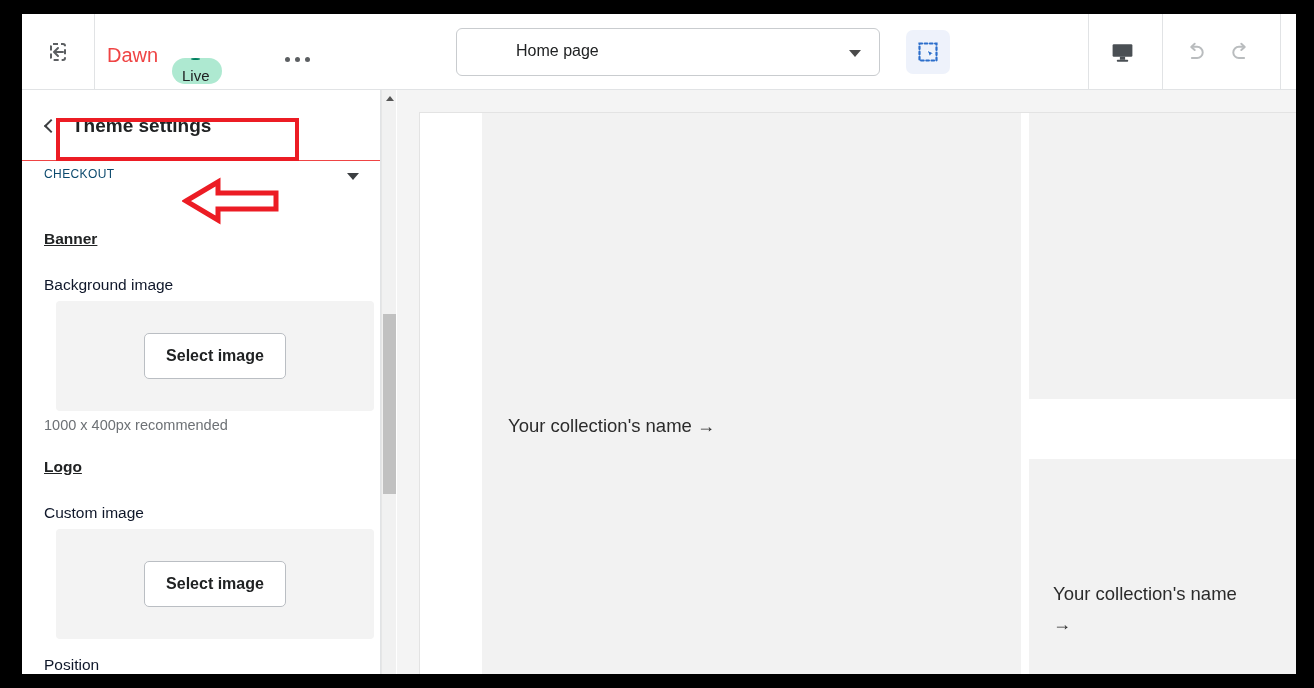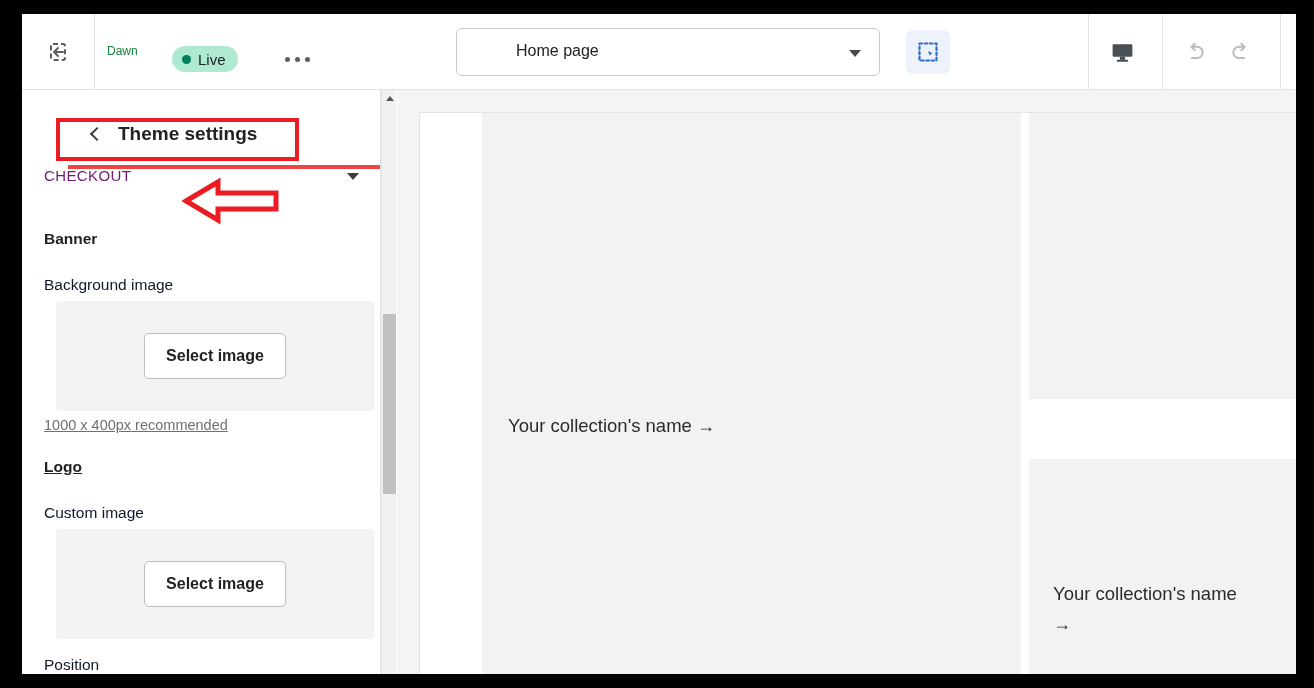--- a/index.html
+++ b/index.html
@@ -33,28 +33,28 @@
   }
   #exit-btn {
     position: absolute; left: 14px; top: 17px;
     width: 44px; height: 42px;
     display: flex; align-items: center; justify-content: center;
     border-radius: 6px; cursor: pointer; background: transparent;
     border: none;
   }
   #theme-name {
     position: absolute; left: 85px; top: 30px;
-    font-size: 12px; color: #15803d; white-space: nowrap;
+    font-size: 20px; color: #ef4444; white-space: nowrap;
   }
   #live-badge {
-    position: absolute; left: 150px; top: 32px;
+    position: absolute; left: 150px; top: 44px;
     height: 26px; padding: 0 12px 0 10px;
     background: #aee9d1; border-radius: 13px;
     display: flex; align-items: center; gap: 7px;
-    font-size: 15px; color: #202223; cursor: pointer;
+    font-size: 15px; color: #202223; cursor: pointer; flex-direction: column;
   }
   #live-dot { width: 9px; height: 9px; border-radius: 50%; background: #008060; display:block;}
   #more-btn {
     position: absolute; left: 250px; top: 32px;
     width: 50px; height: 26px;
     display: flex; align-items: center; justify-content: center;
     gap: 5px; cursor: pointer; border-radius: 5px;
   }
   #more-btn i { width: 5px; height: 5px; border-radius: 50%; background: #5c5f62; display:block;}
 
@@ -98,24 +98,23 @@
 
   
   #sidebar {
     position: absolute; left: 0; top: 76px;
     width: 359px; height: 584px;
     background: #ffffff;
     border-right: 1px solid #e1e3e5;
     overflow: hidden;
   }
   #panel-header {
-    position: absolute; left: 0; top: 16px;
+    position: absolute; left: 0; top: 8px;
     width: 359px; height: 63px;
-    border-bottom: 4px solid #ef4444;
-    margin-left: 46px;
+    border-bottom: 1px solid #ef4444;
   }
   #back-row {
     position: absolute; left: 14px; top: 11px;
     display: flex; align-items: center; gap: 16px;
     cursor: pointer; padding: 6px 10px; border-radius: 5px;
   }
   #back-chevron {
     width: 10px; height: 10px;
     border-left: 2px solid #3c3f42;
     border-bottom: 2px solid #3c3f42;
@@ -124,21 +123,21 @@
   }
   #panel-title { font-size: 19px; font-weight: bold; color: #202223; }
 
   #group-row {
     position: absolute; left: 0; top: 63px;
     width: 359px; height: 47px;
     cursor: pointer;
   }
   #group-label {
     position: absolute; left: 22px; top: 14px;
-    font-size: 15px; letter-spacing: .4px; color: #701a75;
+    font-size: 12px; letter-spacing: .4px; color: #0c4a6e;
   }
   #group-caret {
     position: absolute; right: 22px; top: 20px;
     width: 0; height: 0;
     border-left: 6px solid transparent;
     border-right: 6px solid transparent;
     border-top: 7px solid #3c3f42;
   }
 
   .sec-title {
@@ -158,21 +157,21 @@
   .picker-btn {
     min-width: 142px; height: 46px;
     background: #ffffff; border: 1px solid #babec3;
     border-radius: 5px;
     font-family: "Liberation Sans", sans-serif;
     font-size: 16px; font-weight: bold; color: #202223;
     cursor: pointer;
   }
   .hint {
     position: absolute; left: 22px;
-    font-size: 14.5px; color: #6d7175; text-decoration: underline;
+    font-size: 14.5px; color: #6d7175;
   }
 
   
   #sb-track {
     position: absolute; left: 359px; top: 76px;
     width: 15px; height: 584px;
     background: #f1f1f1; border-left: 1px solid #e6e6e6;
     cursor: pointer;
   }
   #sb-up {
@@ -312,21 +311,21 @@
         <i id="back-chevron"></i>
         <span id="panel-title">Theme settings</span>
       </div>
     </div>
 
     <div id="group-row">
       <span id="group-label">CHECKOUT</span>
       <span id="group-caret"></span>
     </div>
 
-    <div class="sec-title" style="top:140px;">Banner</div>
+    <div class="sec-title" style="top:140px;text-decoration:underline;">Banner</div>
     <div class="field-label" style="top:186px;">Background image</div>
     <div class="picker-box" style="top:211px;">
       <button class="picker-btn">Select image</button>
     </div>
     <div class="hint" style="top:327px;">1000 x 400px recommended</div>
 
     <div class="sec-title" style="top:368px;text-decoration:underline;">Logo</div>
     <div class="field-label" style="top:414px;">Custom image</div>
     <div class="picker-box" style="top:439px;">
       <button class="picker-btn">Select image</button>

